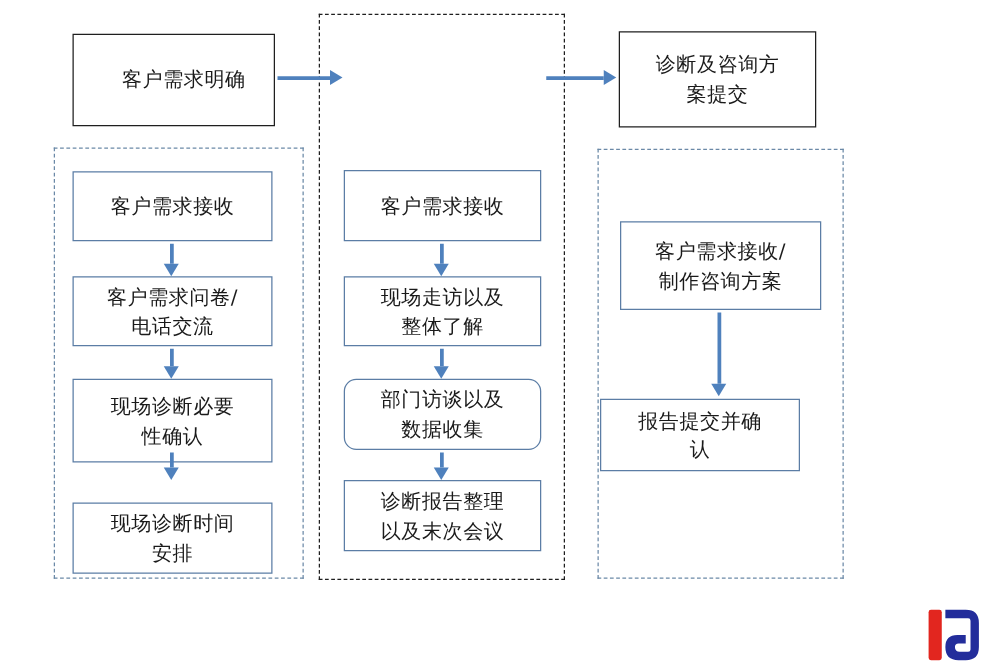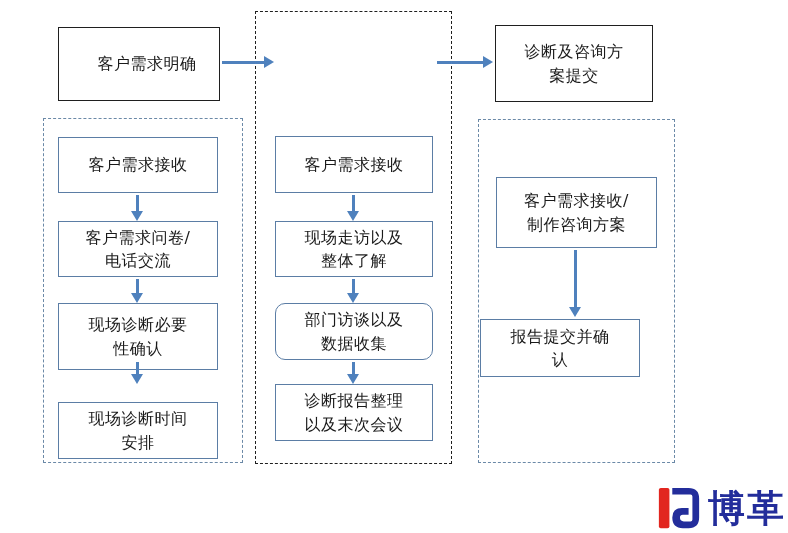--- a/index.html
+++ b/index.html
@@ -74,16 +74,15 @@
 
   <div class="logo">
     <span style="display:inline-flex;">
       <svg width="46" height="46" viewBox="0 0 48 48">
         <rect x="3" y="3" width="11" height="42" rx="2" fill="#e2261f"></rect>
         <path fill="#232d9b" d="M17 3 H34 Q45 3 45 14 V34 Q45 45 34 45 H28 Q17 45 17 34
                  Q17 24 27 24 H34 V31 H28 Q25 31 25 34 Q25 38 29 38 H36 Q38 38 38 36
                  V12 Q38 10 36 10 H17 Z"></path>
       </svg>
     </span>
-    <span class="logo-text">博革</span>
   </div>
 
 </div>
 
 </body></html>

